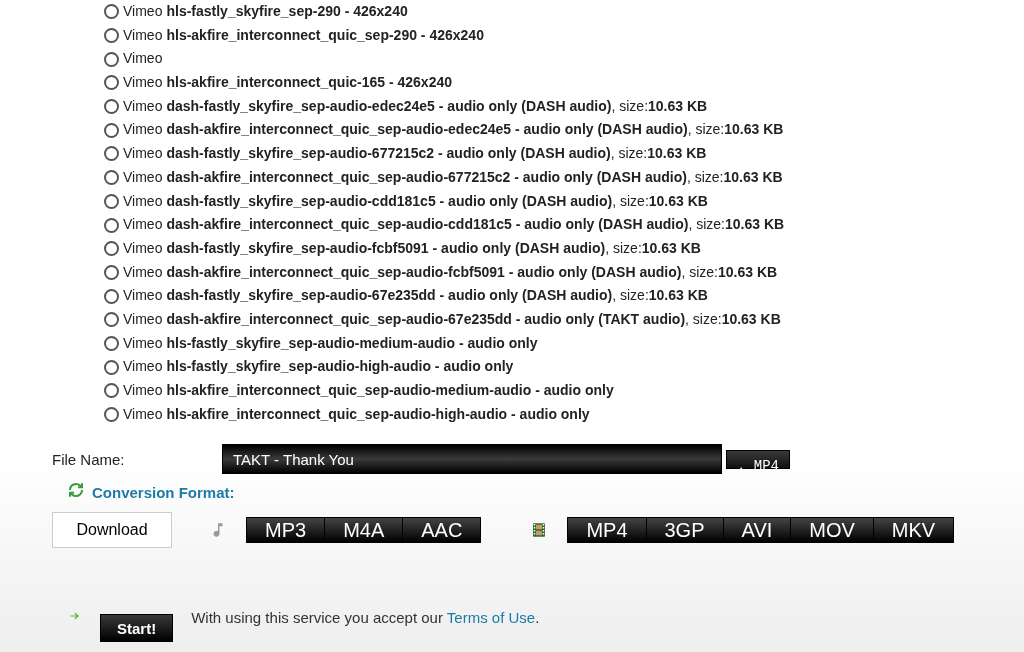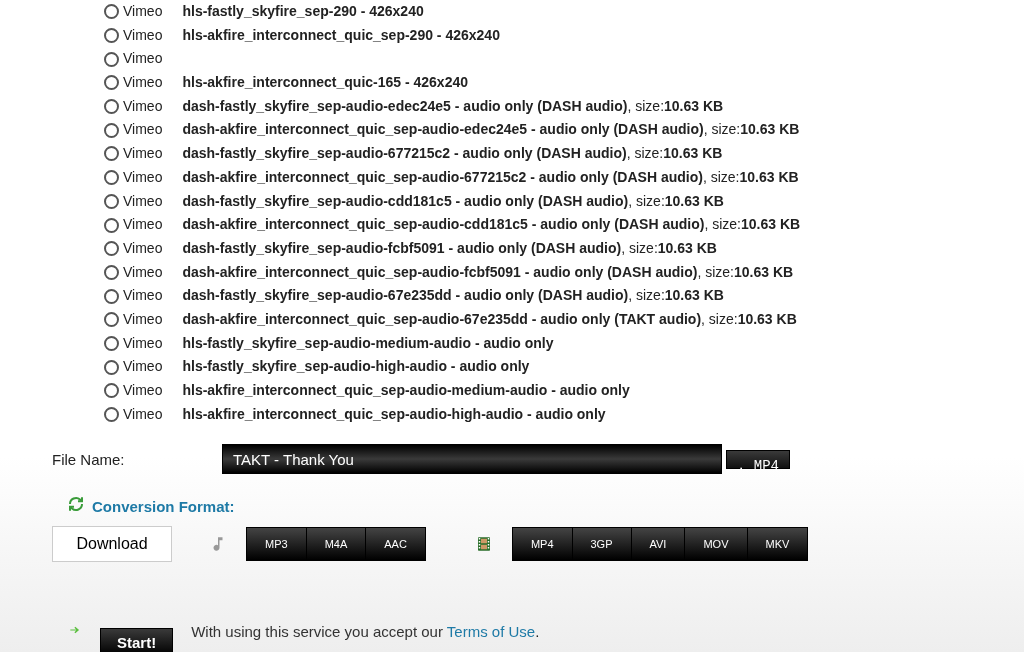--- a/index.html
+++ b/index.html
@@ -1,37 +1,37 @@
 <!DOCTYPE html>
 <html><head>
 <meta charset="utf-8">
 <style>
   * { box-sizing: border-box; margin: 0; padding: 0; }
   html, body { width: 1024px; height: 652px; font-family: Arial, Helvetica, sans-serif; font-size: 14px; color: #222; background: linear-gradient(#ffffff 0%, #ffffff 70%, #eeeeee 100%); }
   .wrap { padding: 0 0 0 0; }
   .formats { padding-left: 104px; }
   .format-row { display: flex; align-items: center; line-height: 23.7px; height: 23.7px; }
   .radio { appearance: none; width: 15px; height: 15px; border: 2px solid #555; border-radius: 50%; margin-right: 4px; background: #fff; flex: 0 0 auto; cursor: pointer; }
-  .src { font-weight: 400; margin-right: 20px; }
+  .src { font-weight: 400; margin-right: 4px; }
   .fmtname { font-weight: 700; }
   .size-label { font-weight: 400; }
   .size-val { font-weight: 700; }
   .filename-row { display: flex; align-items: center; margin-top: 18px; padding-left: 52px; }
   .filename-label { width: 170px; font-size: 15px; }
   .filename-input { flex: 0 0 500px; height: 30px; background: linear-gradient(#000 0%, #3a3a3a 50%, #000 100%); color: #fff; border: 1px solid #000; padding: 0 10px; font-size: 15px; outline: none; }
   .filename-ext { margin-left: 4px; height: 19px; line-height: 30px; padding: 0 10px; color: #fff; background: linear-gradient(#3a3a3a 0%, #111 100%); border: 1px solid #000; font-size: 14px; font-family: Liberation Mono, monospace; }
-  .conv-row { display: flex; align-items: center; margin-top: 22px; padding-left: 68px; gap: 8px; }
+  .conv-row { display: flex; align-items: center; margin-top: 8px; padding-left: 68px; gap: 8px; }
   .conv-label { color: #1e7aa6; font-weight: 700; font-size: 15px; }
   .refresh-icon { color: #3a9c3a; font-size: 16px; }
   .buttons-row { display: flex; align-items: center; margin-top: 10px; padding-left: 52px; gap: 0; }
   .download-btn { width: 120px; height: 36px; background: #fff; border: 1px solid #ccc; font-size: 16px; cursor: pointer; }
   .note-icon { width: 20px; height: 20px; margin: 0 18px 0 36px; display:inline-flex; align-items:center; justify-content:center; color:#888; }
   .film-icon { width: 20px; height: 20px; margin: 0 18px 0 48px; display:inline-flex; align-items:center; justify-content:center; }
   .btn-group { display: flex; }
-  .dark-btn { height: 34px; padding: 0 18px; color: #fff; background: linear-gradient(#444 0%, #222 50%, #000 100%); border: 1px solid #000; border-left: none; font-size: 11px; cursor: pointer; }
+  .dark-btn { height: 26px; padding: 0 18px; color: #fff; background: linear-gradient(#444 0%, #222 50%, #000 100%); border: 1px solid #000; border-left: none; font-size: 20px; cursor: pointer; }
   .dark-btn:first-child { border-left: 1px solid #000; }
   .start-row { display: flex; align-items: center; margin-top: 44px; padding-left: 68px; gap: 18px; }
   .arrow-icon { color: #5bbf3f; font-size: 14px; }
   .start-btn { height: 28px; padding: 0 16px; color:#fff; font-weight:700; font-size:15px; background: linear-gradient(#3a3a3a 0%, #000 100%); border:1px solid #000; cursor:pointer;margin-top:22px; }
   .terms-text { font-size: 15px; color:#333; }
   .terms-link { color: #1e7aa6; text-decoration: none; }
   .dot { color:#222; }
 </style>
 </head>
 <body>

